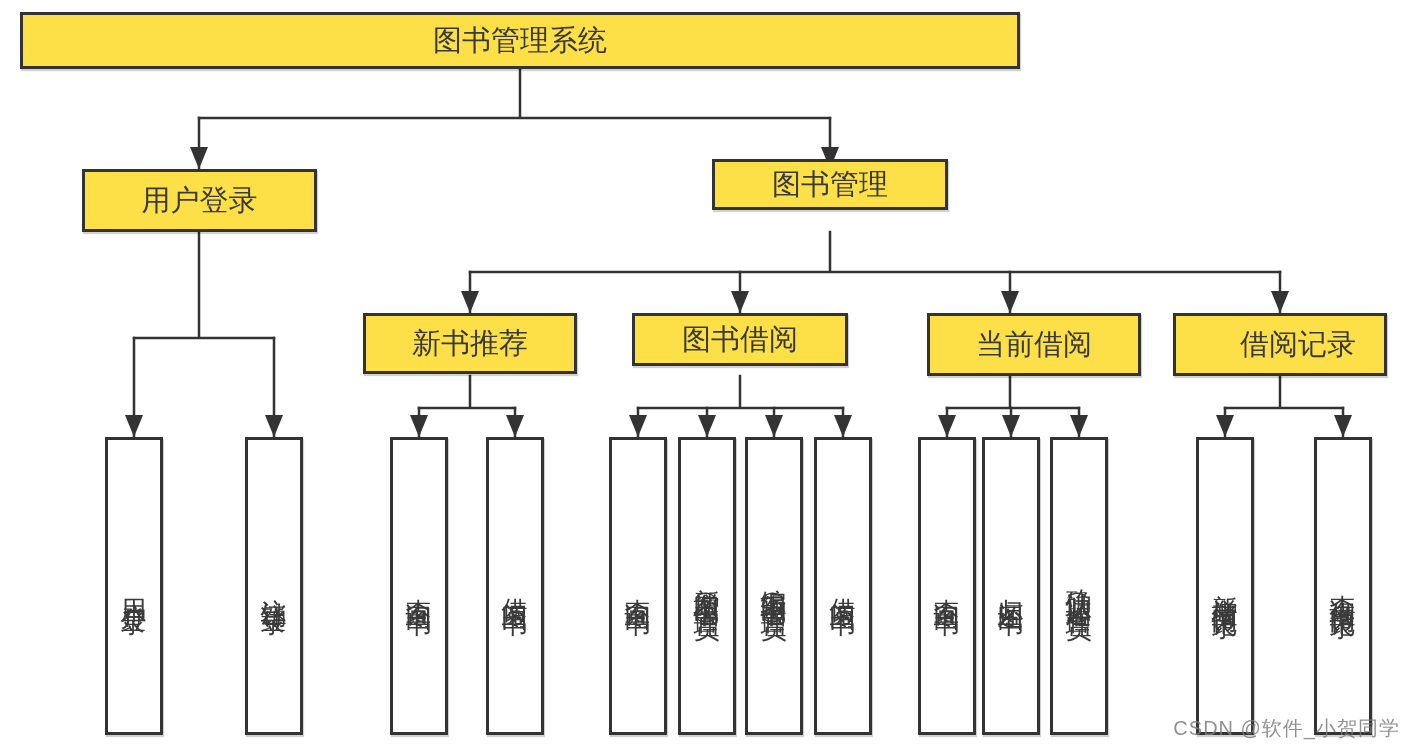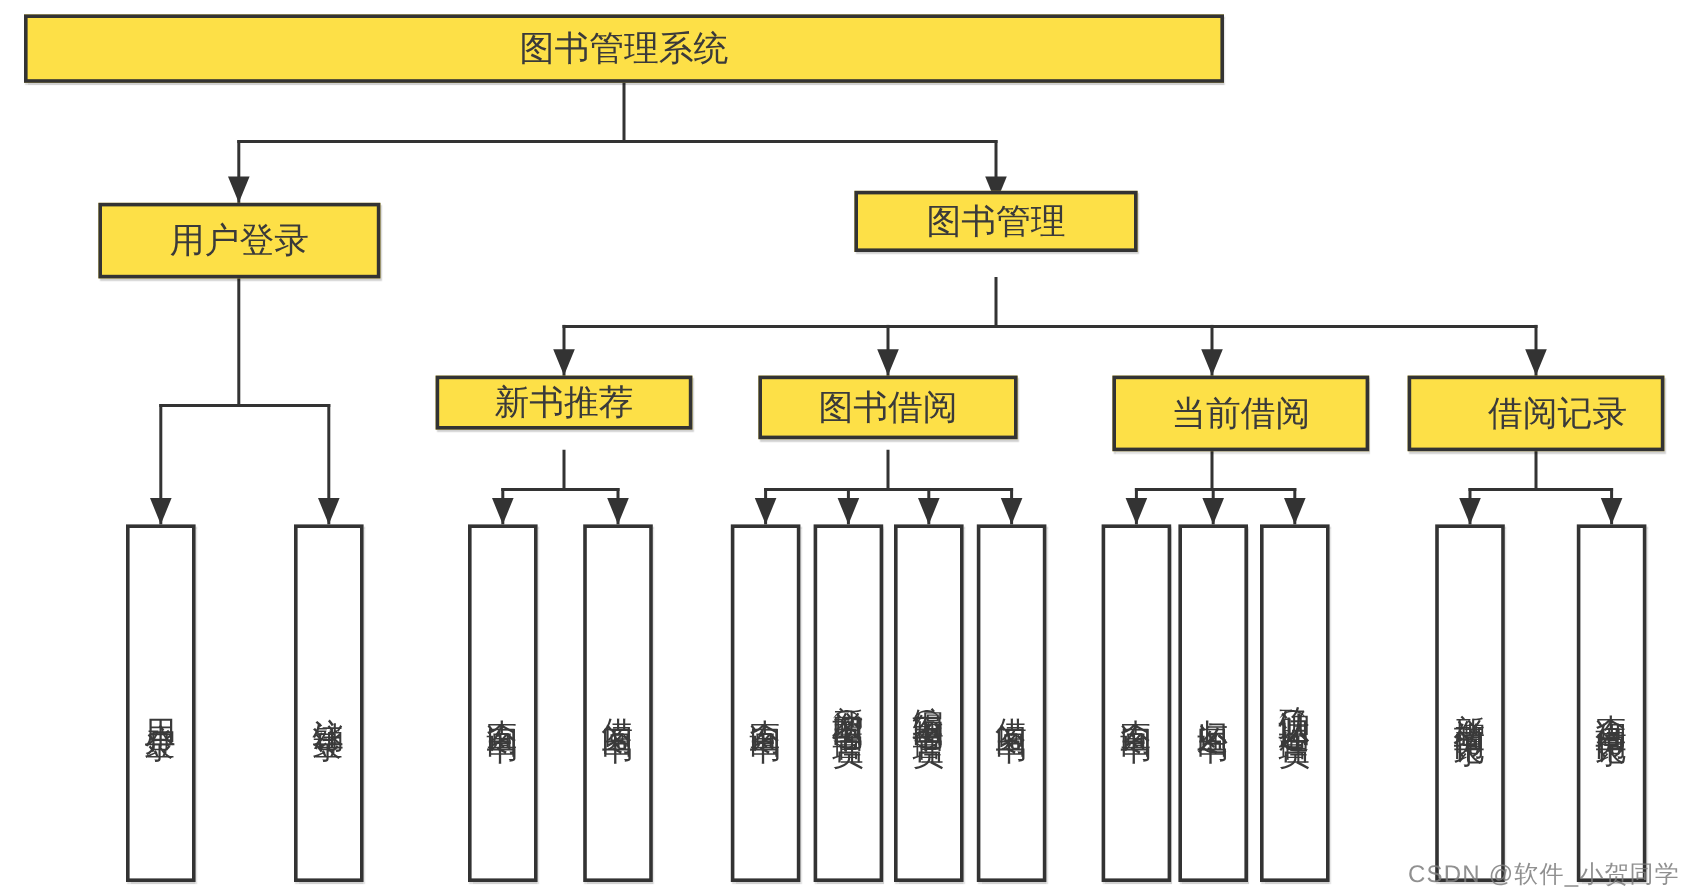--- a/index.html
+++ b/index.html
@@ -116,21 +116,21 @@
   <span>图书管理系统</span>
 </div>
 
 <div class="node" style="left:82px; top:169px; width:235px; height:63px;">
   <span>用户登录</span>
 </div>
 <div class="node" style="left:712px; top:159px; width:236px; height:51px;">
   <span>图书管理</span>
 </div>
 
-<div class="node" style="left:363px; top:313px; width:214px; height:45px;">
+<div class="node" style="left:363px; top:313px; width:214px; height:61px;">
   <span>新书推荐</span>
 </div>
 <div class="node" style="left:632px; top:313px; width:216px; height:53px;align-items:center;">
   <span>图书借阅</span>
 </div>
 <div class="node" style="left:903px; top:313px; width:214px; height:63px;margin-left:24px;">
   <span>当前借阅</span>
 </div>
 <div class="node" style="left:1173px; top:313px; width:214px; height:63px;padding-left:36px;">
   <span>借阅记录</span>

